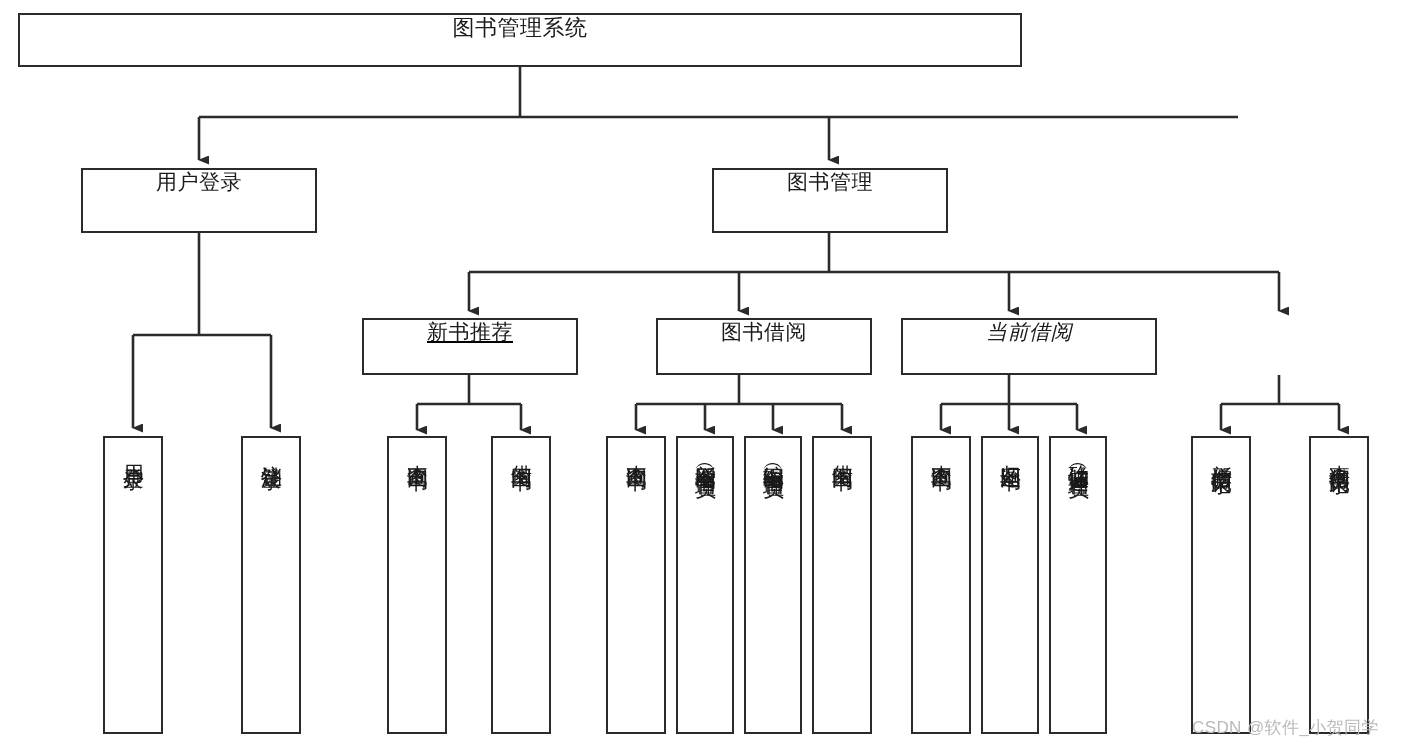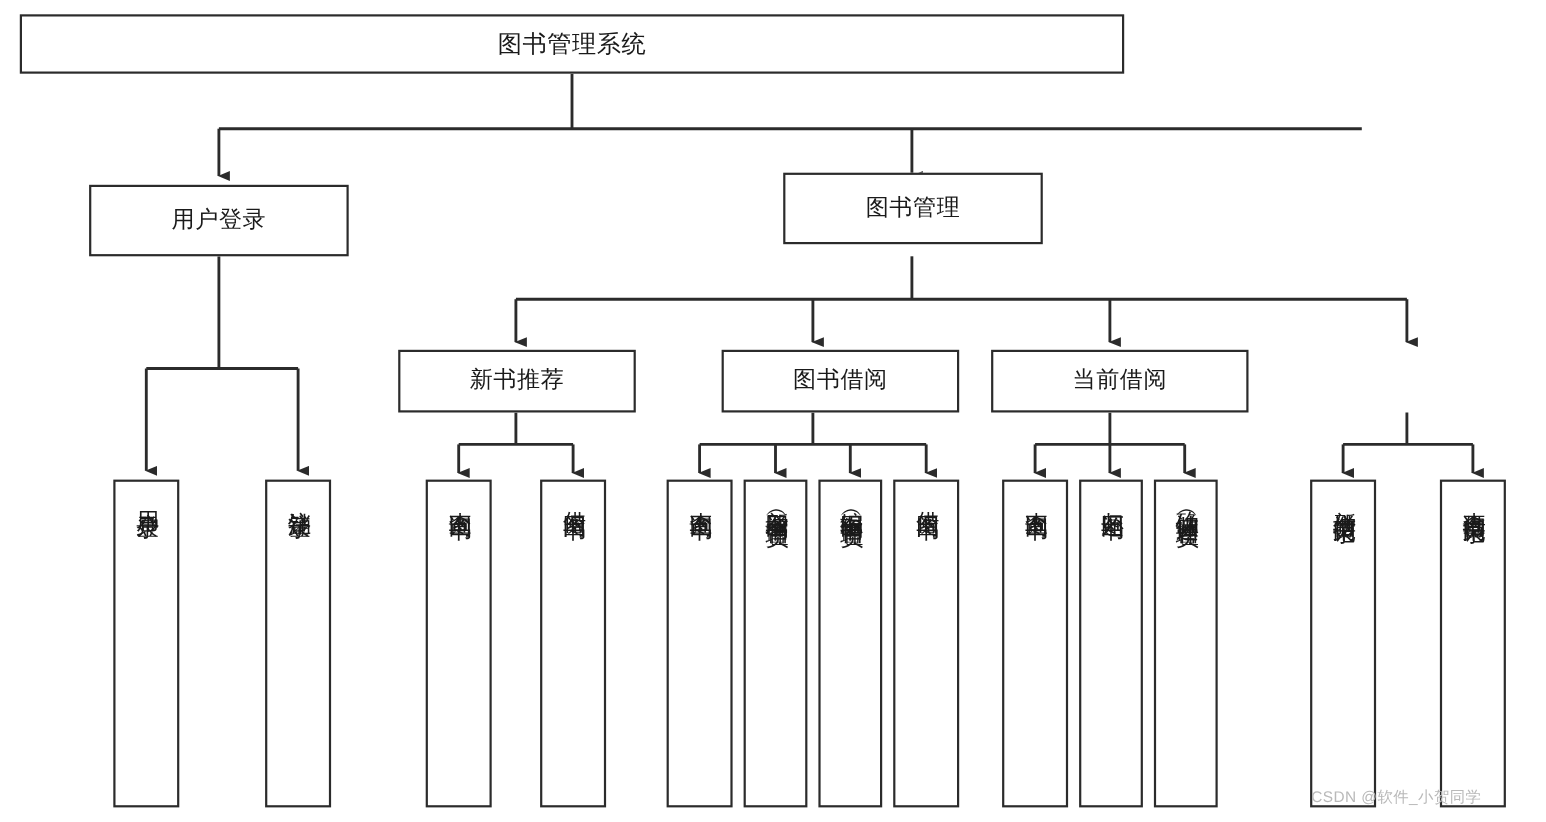--- a/index.html
+++ b/index.html
@@ -26,21 +26,21 @@
     top: 0;
     width: 1405px;
     height: 747px;
   }
   .node-box {
     position: absolute;
     box-sizing: border-box;
     background: #ffffff;
     border: 2px solid #2b2b2b;
     display: flex;
-    align-items: center;
+    align-items: flex-start;
     justify-content: center;
     overflow: hidden;
   }
   .node-label {
     color: #1a1a1a;
     font-size: 21px;
     line-height: 1.18;
     letter-spacing: 0.5px;
     white-space: nowrap;
     text-align: center;
@@ -54,21 +54,21 @@
   .node-box.vertical {
     align-items: flex-start;
     padding-top: 10px;
   }
   .node-box.root .node-label {
     font-size: 22px;
   }
   .watermark {
     position: absolute;
     color: #b9b9b9;
-    font-size: 14px;
+    font-size: 17px;
     white-space: nowrap;
     letter-spacing: 0.4px;
     pointer-events: none;
   }
 </style>
 </head>
 <body>
 
 <div id="diagram-root">
 
@@ -122,31 +122,31 @@
     </g>
   </svg>
 
   <div class="node-box root" style="left:18px; top:13px; width:1004px; height:54px;">
     <span class="node-label">图书管理系统</span>
   </div>
 
   <div class="node-box" style="left:81px; top:168px; width:236px; height:65px;">
     <span class="node-label">用户登录</span>
   </div>
-  <div class="node-box" style="left:712px; top:157px; width:236px; height:65px;">
+  <div class="node-box" style="left:712px; top:168px; width:236px; height:65px;">
     <span class="node-label">图书管理</span>
   </div>
 
-  <div class="node-box" style="left:362px; top:318px; width:216px; height:57px;">
+  <div class="node-box" style="left:362px; top:318px; width:216px; height:57px;text-decoration:underline;">
     <span class="node-label">新书推荐</span>
   </div>
   <div class="node-box" style="left:656px; top:318px; width:216px; height:57px;">
     <span class="node-label">图书借阅</span>
   </div>
-  <div class="node-box" style="left:901px; top:318px; width:234px; height:57px;">
+  <div class="node-box" style="left:901px; top:318px; width:256px; height:57px;font-style:italic;">
     <span class="node-label">当前借阅</span>
   </div>
 
   <div class="node-box vertical" style="left:103px; top:436px; width:60px; height:298px;">
     <span class="node-label">用户登录</span>
   </div>
   <div class="node-box vertical" style="left:241px; top:436px; width:60px; height:298px;">
     <span class="node-label">注销登录</span>
   </div>
 

